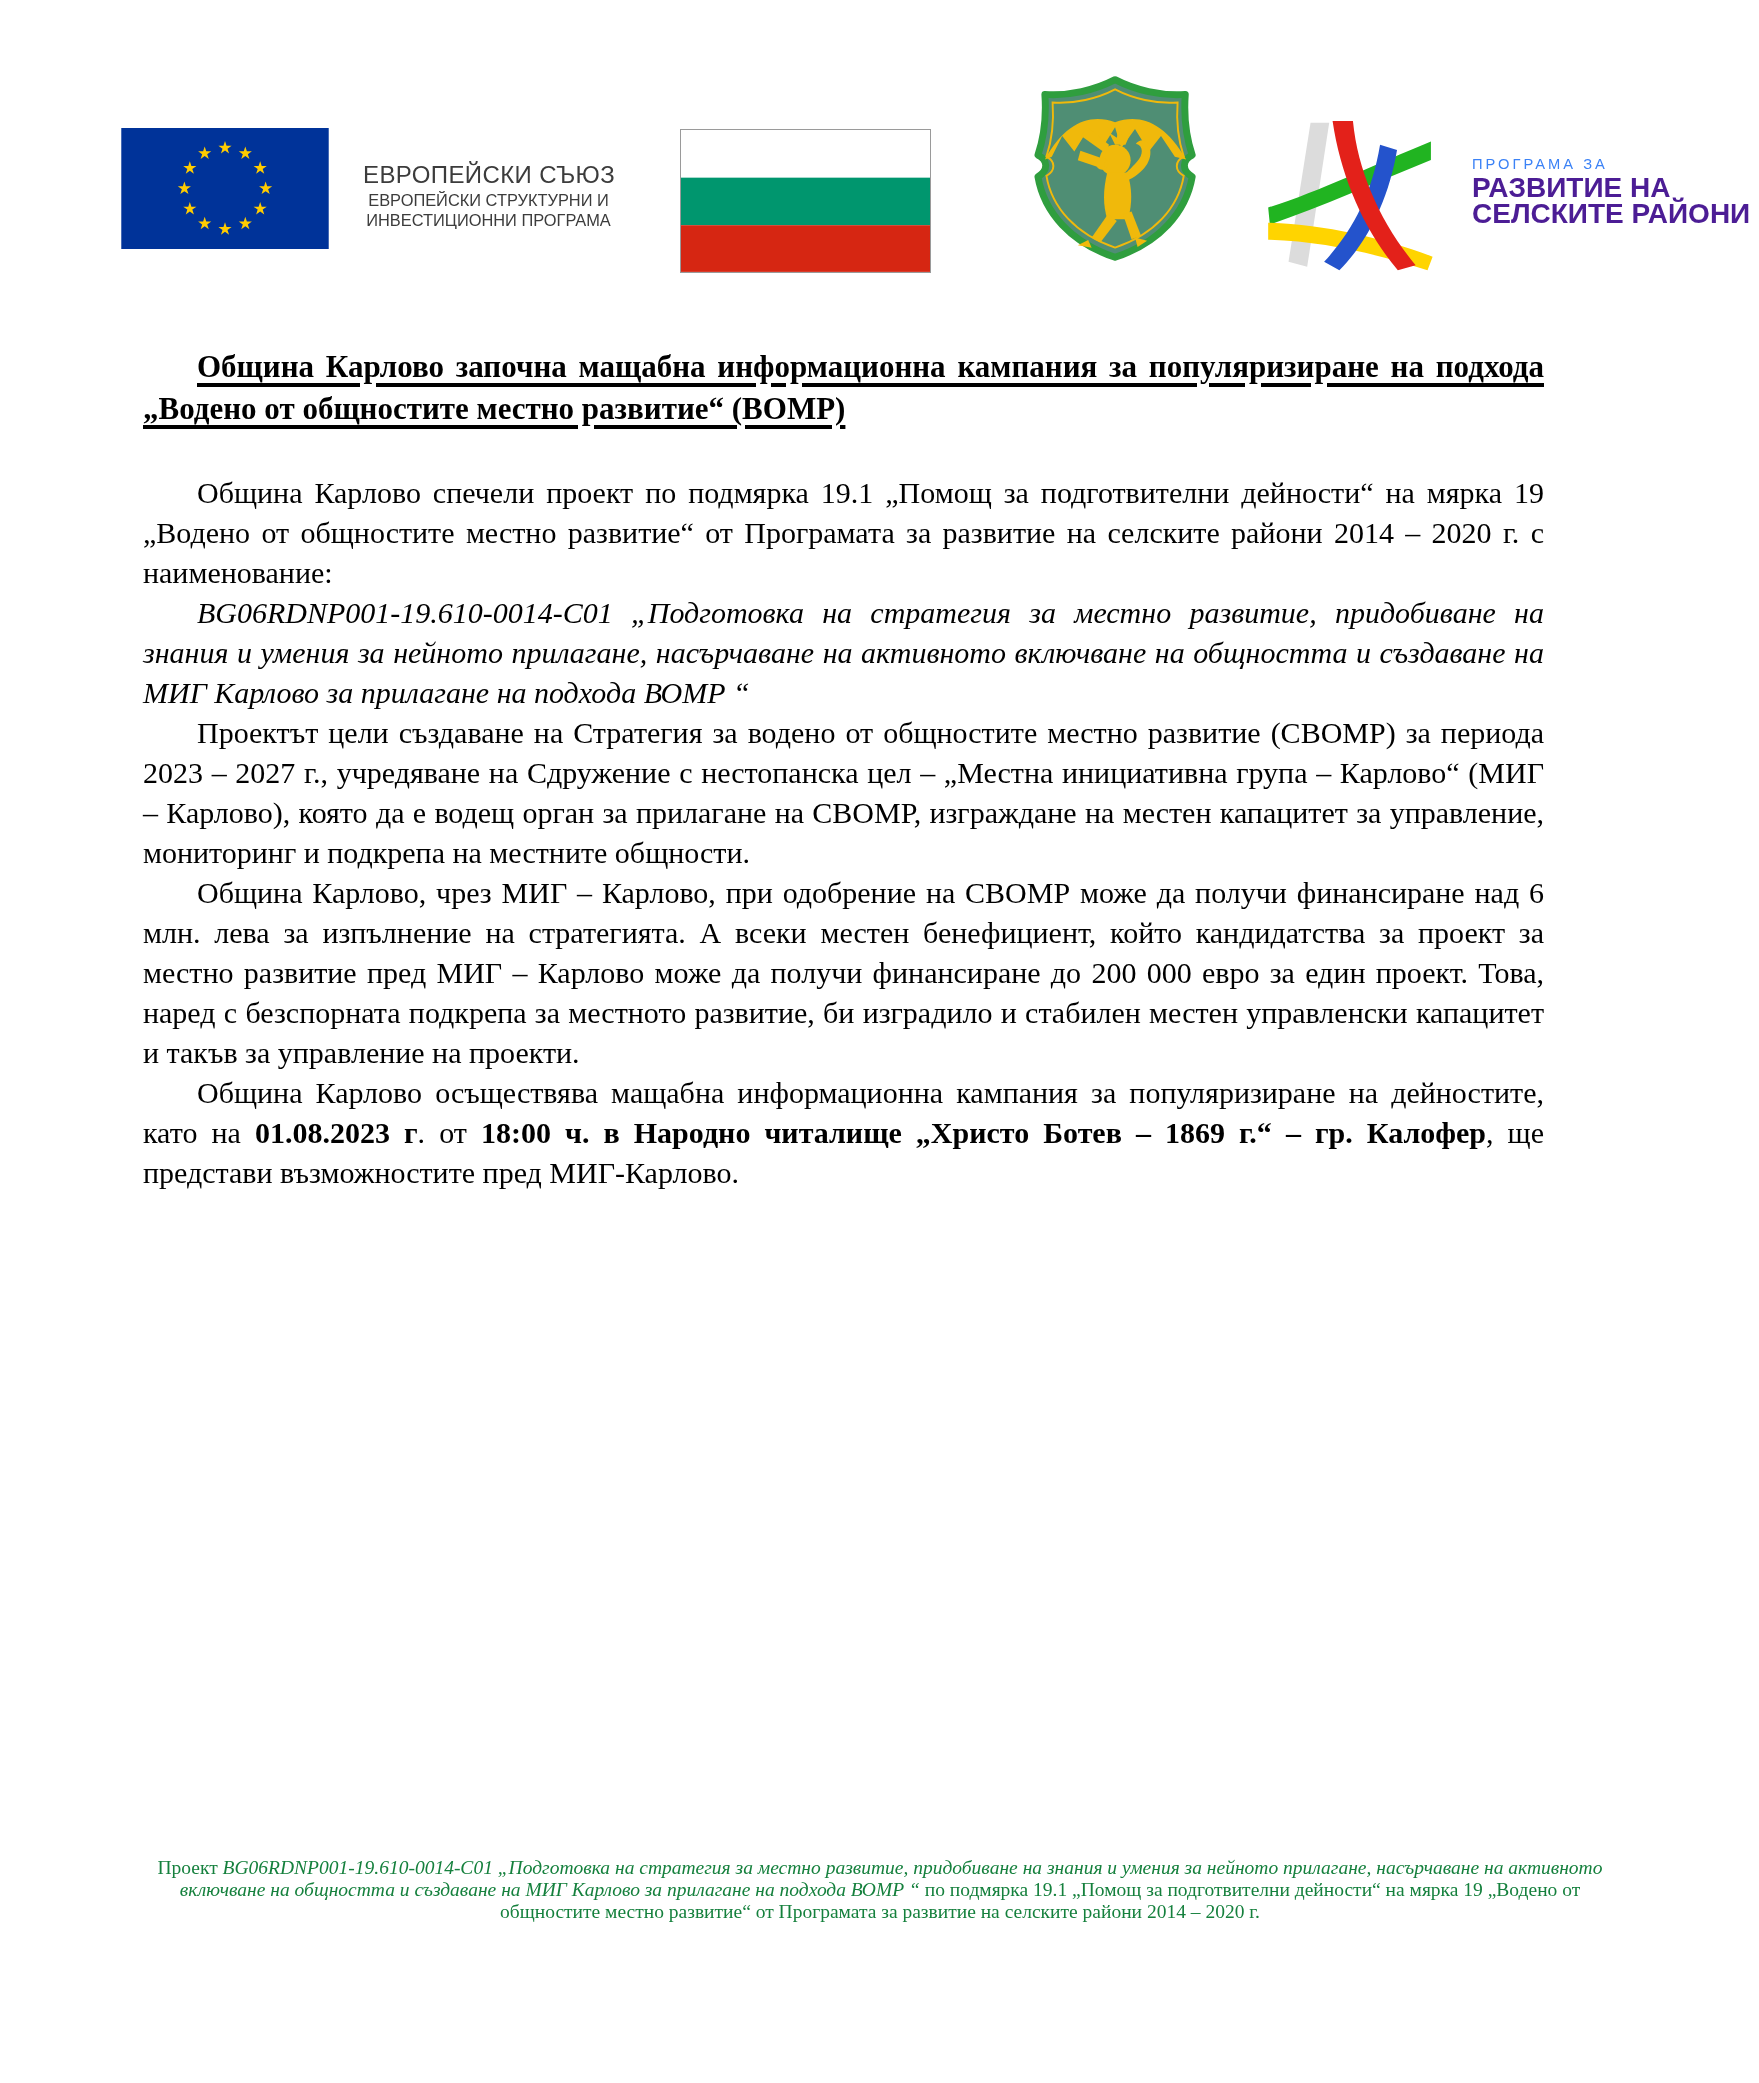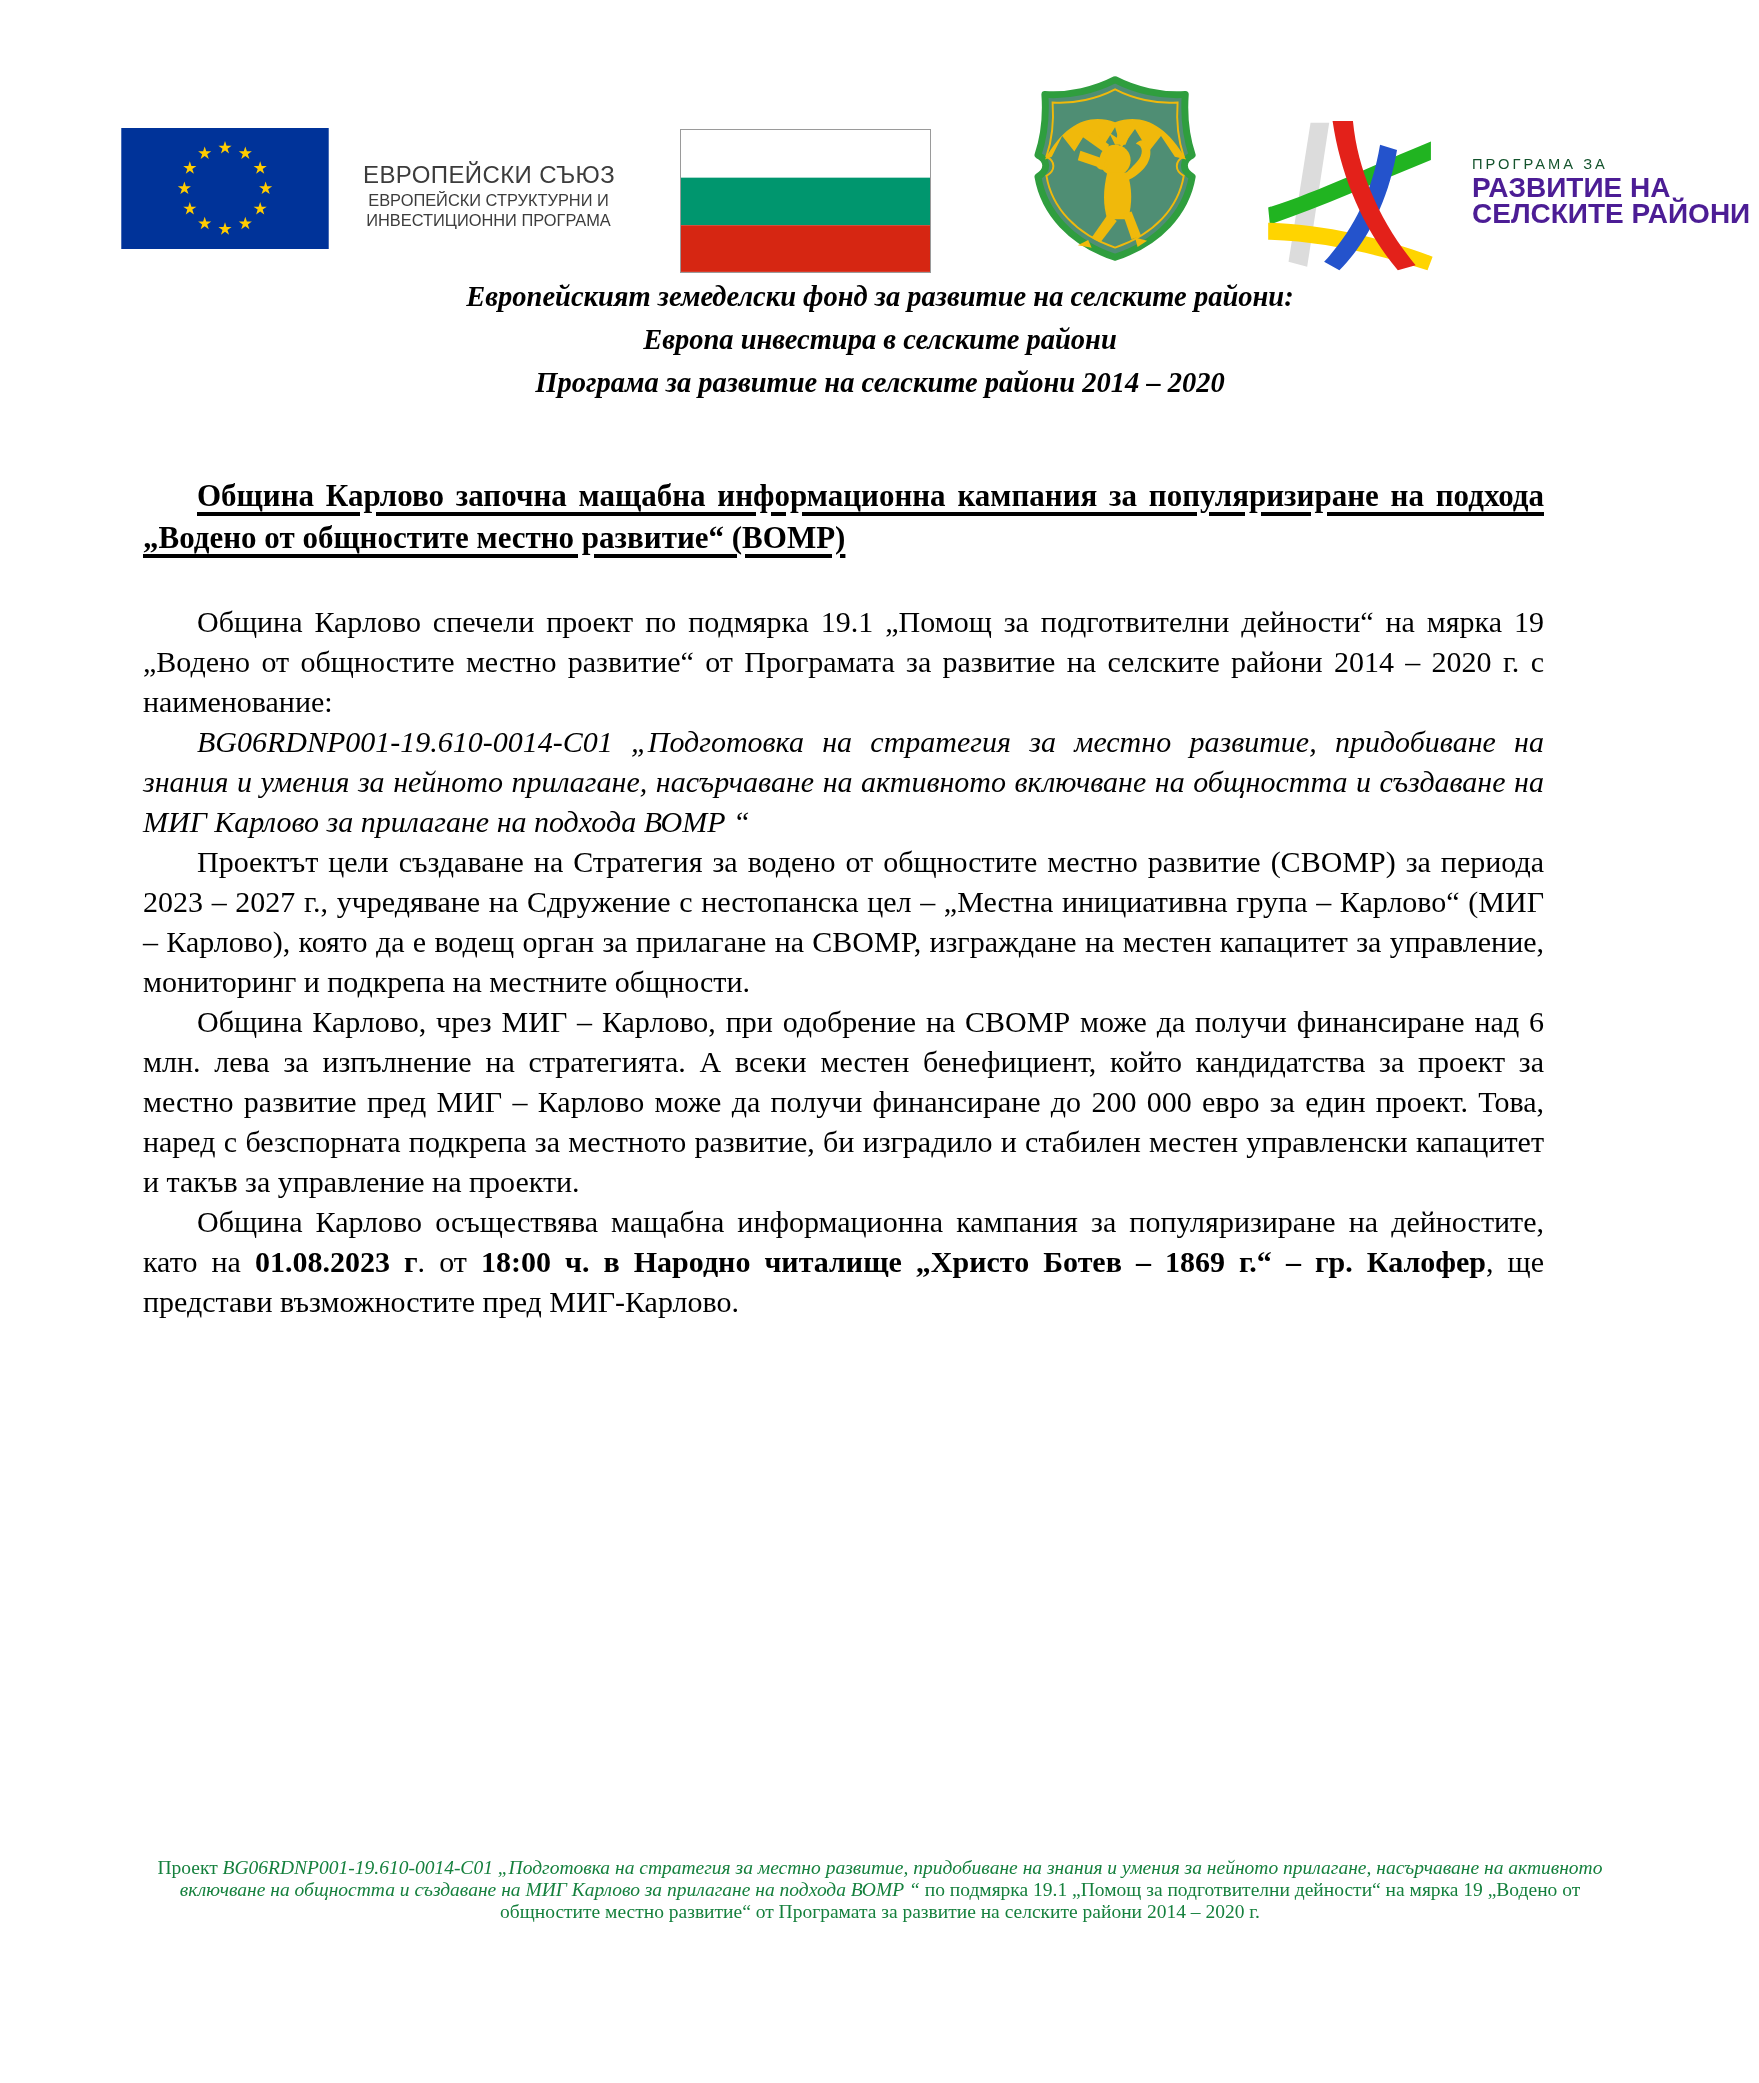--- a/index.html
+++ b/index.html
@@ -19,21 +19,21 @@
     position:absolute;left:363px;top:161px;width:251px;
     font-family:"Liberation Sans", sans-serif;color:#3c3c3c;text-align:center;
   }
   .eu-text .l1{font-size:24px;line-height:28.5px;letter-spacing:0.4px;white-space:nowrap;}
   .eu-text .l2{font-size:16.4px;line-height:20px;white-space:nowrap;}
   .bg-flag{position:absolute;left:681px;top:130px;width:249px;height:142px;display:block;outline:0.9px solid #9a9a9a;}
   .coat{position:absolute;left:1031px;top:74px;width:169px;height:189px;display:block;}
   .rdp{position:absolute;left:1258px;top:100px;width:450px;height:182px;}
   .rdp-ribbons{position:absolute;left:0;top:0;width:178px;height:171px;display:block;}
   .rdp-text{position:absolute;left:214px;top:54px;font-family:"Liberation Sans", sans-serif;}
-  .rdp-text .g1{font-size:14.7px;letter-spacing:3px;color:#14532d;line-height:21px;white-space:nowrap;}
+  .rdp-text .g1{font-size:14.7px;letter-spacing:3px;color:#3b82f6;line-height:21px;white-space:nowrap;}
   .rdp-text .g2{font-size:28px;font-weight:bold;color:#4c1d95;line-height:26px;white-space:nowrap;}
   
   .motto{
     margin:0 143px;width:1474px;
     text-align:center;font-style:italic;font-weight:bold;
     font-size:28.5px;line-height:43px;
   }
   
   .article{margin:71px 216px 0 143px;}
   .title{
@@ -128,25 +128,20 @@
       <div class="rdp-text">
         <div class="g1">ПРОГРАМА ЗА</div>
         <div class="g2">РАЗВИТИЕ НА</div>
         <div class="g2">СЕЛСКИТЕ РАЙОНИ</div>
       </div>
     </div>
   </div>
 
   <div style="height:275px;"></div>
 
-  <div class="motto">
-    <div>Европейският земеделски фонд за развитие на селските райони:</div>
-    <div>Европа инвестира в селските райони</div>
-    <div>Програма за развитие на селските райони 2014 – 2020</div>
-  </div>
 
   <div class="article">
     <div class="title">Община Карлово започна мащабна информационна кампания за популяризиране на подхода „Водено от общностите местно развитие“ (ВОМР)</div>
 
     <p class="para first">Община Карлово спечели проект по подмярка 19.1 „Помощ за подготвителни дейности“ на мярка 19 „Водено от общностите местно развитие“ от Програмата за развитие на селските райони 2014 – 2020 г. с наименование:</p>
     <p class="para ital">BG06RDNP001-19.610-0014-C01 „Подготовка на стратегия за местно развитие, придобиване на знания и умения за нейното прилагане, насърчаване на активното включване на общността и създаване на МИГ Карлово за прилагане на подхода ВОМР “</p>
     <p class="para">Проектът цели създаване на Стратегия за водено от общностите местно развитие (СВОМР) за периода 2023 – 2027 г., учредяване на Сдружение с нестопанска цел – „Местна инициативна група – Карлово“ (МИГ – Карлово), която да е водещ орган за прилагане на СВОМР, изграждане на местен капацитет за управление, мониторинг и подкрепа на местните общности.</p>
     <p class="para">Община Карлово, чрез МИГ – Карлово, при одобрение на СВОМР може да получи финансиране над 6 млн. лева за изпълнение на стратегията. А всеки местен бенефициент, който кандидатства за проект за местно развитие пред МИГ – Карлово може да получи финансиране до 200 000 евро за един проект. Това, наред с безспорната подкрепа за местното развитие, би изградило и стабилен местен управленски капацитет и такъв за управление на проекти.</p>
     <p class="para"><span>Община Карлово осъществява мащабна информационна кампания за популяризиране на дейностите, като на </span><span class="b">01.08.2023 г</span><span>. от </span><span class="b">18:00 ч. в Народно читалище „Христо Ботев – 1869 г.“ – гр. Калофер</span><span>, ще представи възможностите пред МИГ-Карлово.</span></p>
   </div>

